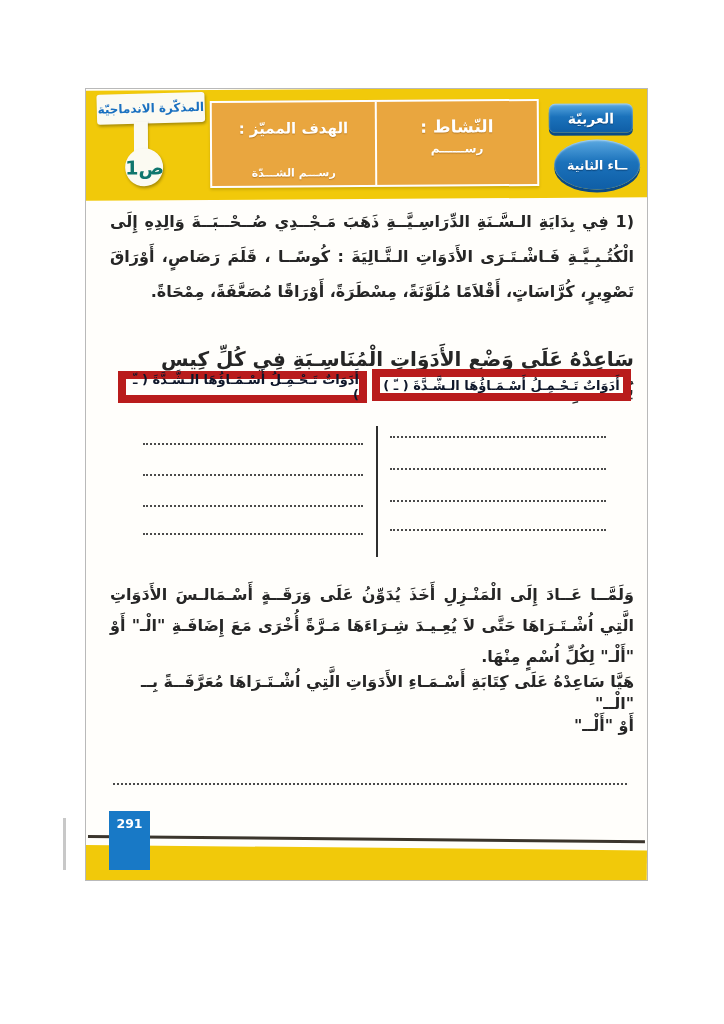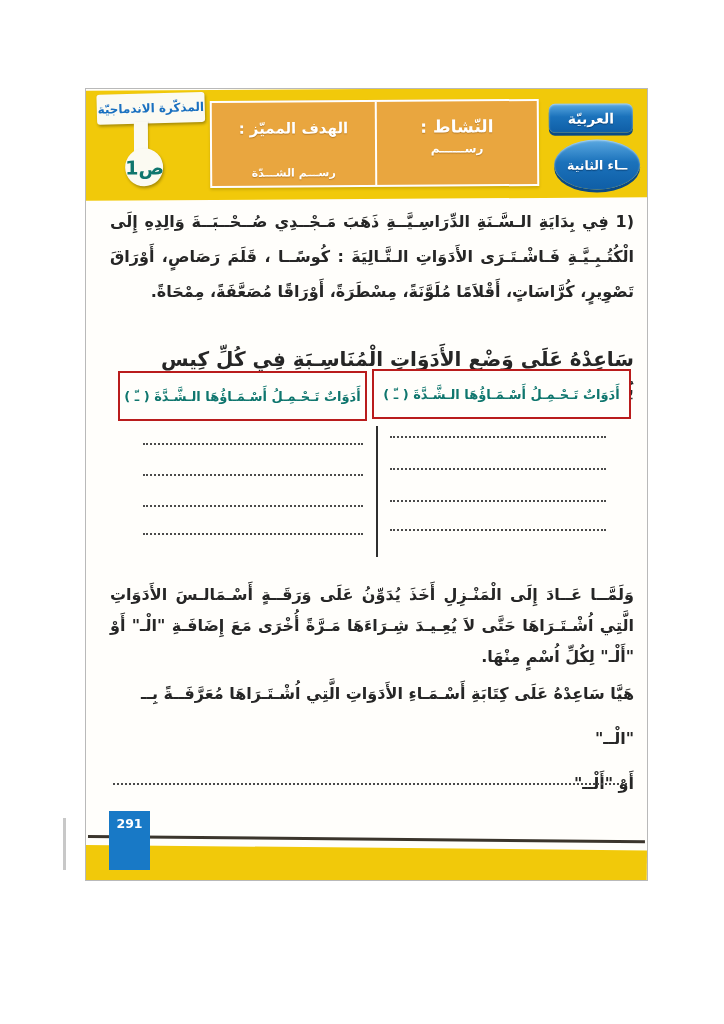--- a/index.html
+++ b/index.html
@@ -37,26 +37,26 @@
         background:linear-gradient(180deg,#5caae2 0%,#1b72bb 45%,#0f5ea6 100%);
         box-shadow:0 3px 0 #0a4a85,inset 0 1px 2px rgba(255,255,255,.55);
         text-shadow:0 1px 1px rgba(0,40,80,.6);}
   .btn-subject{left:466px;top:16px;width:84px;height:29px;border-radius:6px;font-size:14px;}
   .btn-grade{left:471px;top:52px;width:86px;height:50px;border-radius:50%;font-size:12.5px;}
   
   .para{position:absolute;direction:rtl;color:#262626;font-weight:700;}
   .q1{left:24px;top:115px;width:524px;font-size:16px;line-height:35px;text-align:justify;}
   .instr1{left:24px;top:231px;width:524px;font-size:20px;line-height:30px;text-align:right;margin-top:24px;}
   .q2{left:24px;top:490px;width:524px;font-size:16px;line-height:31px;text-align:justify;}
-  .q3{left:24px;top:582px;width:524px;font-size:16px;line-height:45px;text-align:right;}
+  .q3{left:24px;top:582px;width:524px;font-size:16px;line-height:22px;text-align:right;}
   .q3 span{display:block;}
   .qnum{display:inline-block;direction:ltr;}
   
-  .sort-box{position:absolute;height:50px;border:2px solid #b91c1c;box-sizing:border-box;
-        display:flex;align-items:center;justify-content:center;direction:rtl;color:#0f766e;
+  .sort-box{position:absolute;height:32px;border:8px solid #b91c1c;box-sizing:border-box;
+        display:flex;align-items:center;justify-content:center;direction:rtl;color:#0f172a;
         font-size:13px;font-weight:700;background:#fffefb;}
   .sort-right{left:286px;top:280px;width:259px;}
   .sort-left{left:32px;top:282px;width:249px;}
   .vline{position:absolute;left:290px;top:337px;width:2px;height:131px;background:#2f2f2f;}
   .dots{position:absolute;height:0;border-bottom:2.5px dotted #4a4a4a;}
   
   .page-num{position:absolute;left:23px;top:722px;width:41px;height:59px;background:#1879c6;
         z-index:6;color:#ffffff;font-weight:700;font-size:12.5px;text-align:center;
         padding-top:5px;box-sizing:border-box;direction:ltr;}
   .dark-line{position:absolute;left:2px;top:746px;width:557px;height:3px;background:#3b352c;

